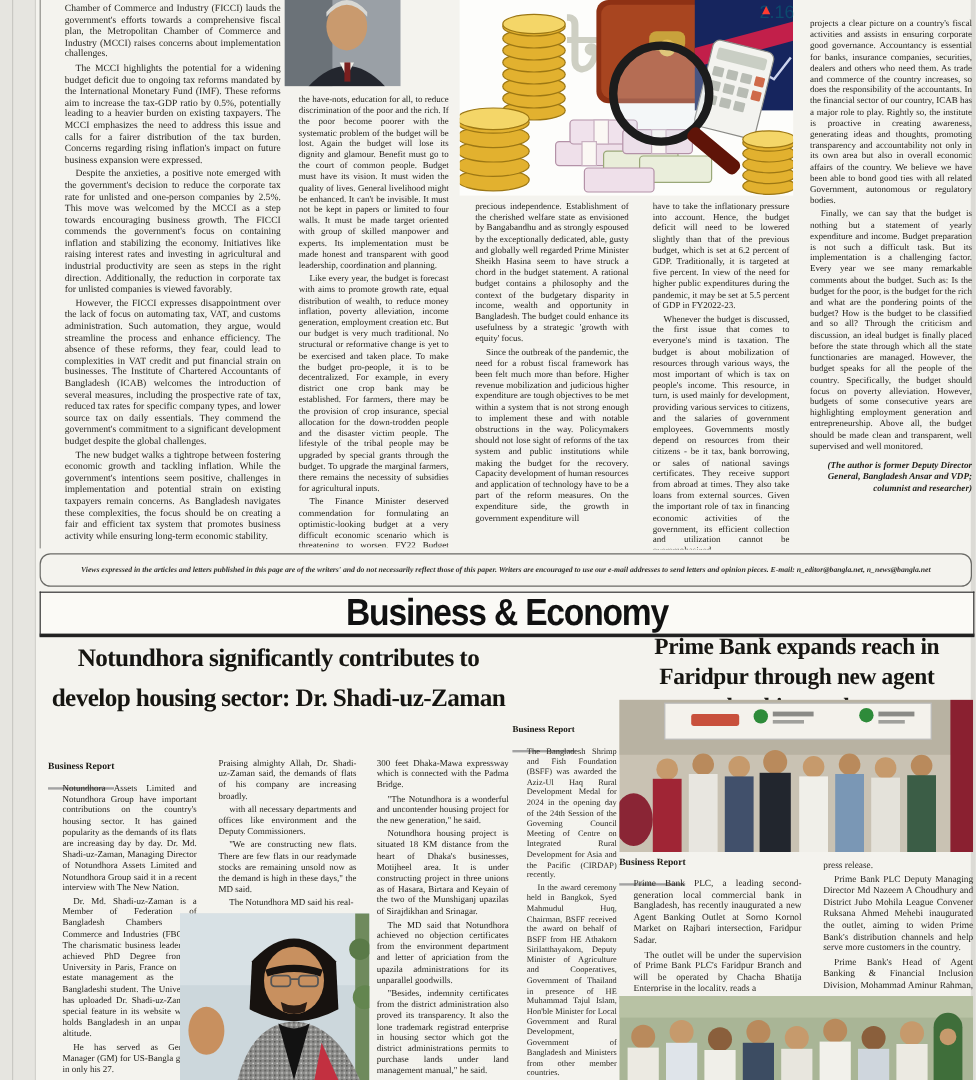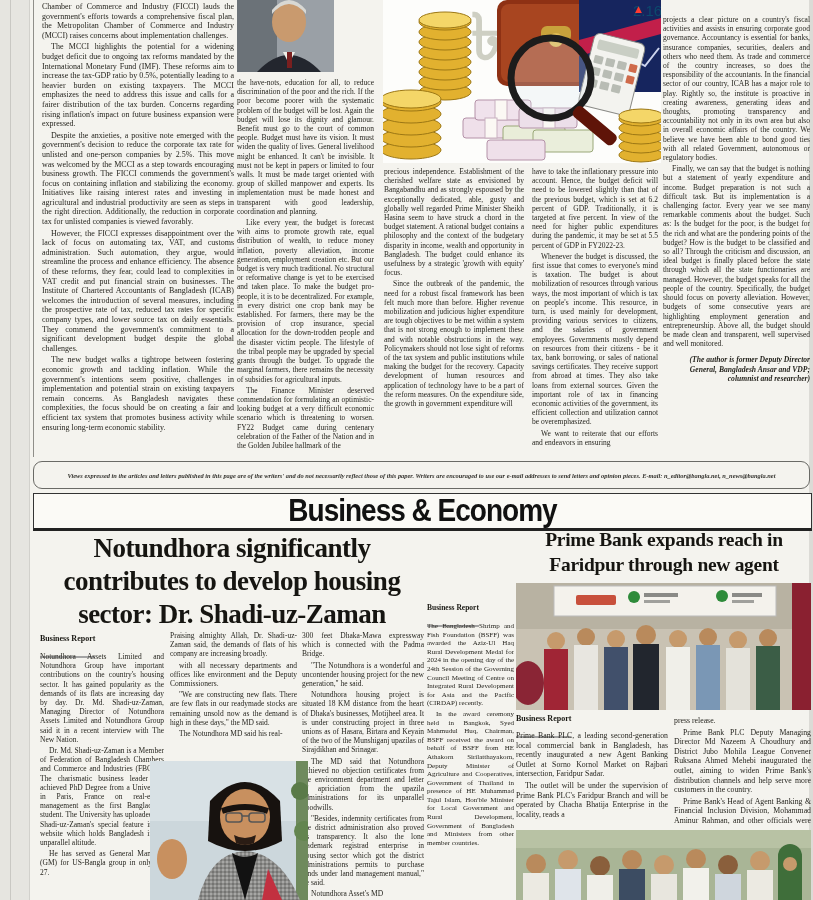--- a/index.html
+++ b/index.html
@@ -6,29 +6,29 @@
   #page{position:relative;width:813px;height:900px;background:#f4f3ee;overflow:hidden;
         font-family:"Liberation Serif",serif;color:#1d1c18;}
   .abs{position:absolute;}
   
   .edge-left{left:0;top:0;width:29px;height:900px;background:#e6e5e0;border-right:1px solid #d2d1cc;}
   .edge-line{left:10px;top:0;width:1px;height:900px;background:#c9c8c3;}
   .edge-right{left:809px;top:0;width:4px;height:900px;background:#dcdbd6;}
   .op-rule{left:33px;top:0;width:1px;height:457px;background:#8f8e89;}
   
   .col{position:absolute;font-size:7.5px;line-height:9.2px;text-align:justify;overflow:hidden;color:#26251f;}
-  .col p{margin:0 0 2px 0;text-indent:9px;}
+  .col p{margin:0 0 2px 12px;text-indent:9px;}
   .col p:first-child{text-indent:0;}
   .credit{font-weight:bold;font-style:italic;text-align:right;margin-top:7px;font-size:7.6px;line-height:9.5px;}
   
   .byline{position:absolute;font-size:8px;font-weight:bold;color:#1a1914;}
   .byline span{display:inline-block;border-bottom:2px solid #a3a3a3;padding-bottom:13px;}
   
   .hl{position:absolute;font-weight:bold;text-align:center;color:#161511;}
-  .hl-not{font-size:27px;line-height:33px;letter-spacing:-0.5px;}
+  .hl-not{font-size:21px;line-height:33px;letter-spacing:-0.5px;}
   .hl-cirdap{font-size:10.5px;line-height:13.5px;}
   .hl-prime{font-size:19.5px;line-height:25px;letter-spacing:-0.3px;}
   
   .disclaimer{left:33px;top:461px;width:777px;height:28px;border:1px solid #6a6a66;border-radius:9px;
       display:flex;align-items:center;justify-content:center;font-style:italic;font-weight:bold;
       font-size:6.4px;color:#33322d;padding:0 14px;box-sizing:border-box;text-align:center;}
   .banner{left:33px;top:493px;width:777px;height:34px;border:1px solid #333;border-bottom:3px solid #222;
       background:#fbfaf6;display:flex;align-items:center;justify-content:center;}
   .banner-text{font-family:"Liberation Sans",sans-serif;font-weight:900;font-size:28px;color:#111;
       letter-spacing:-1px;transform:scaleY(1.12);}

